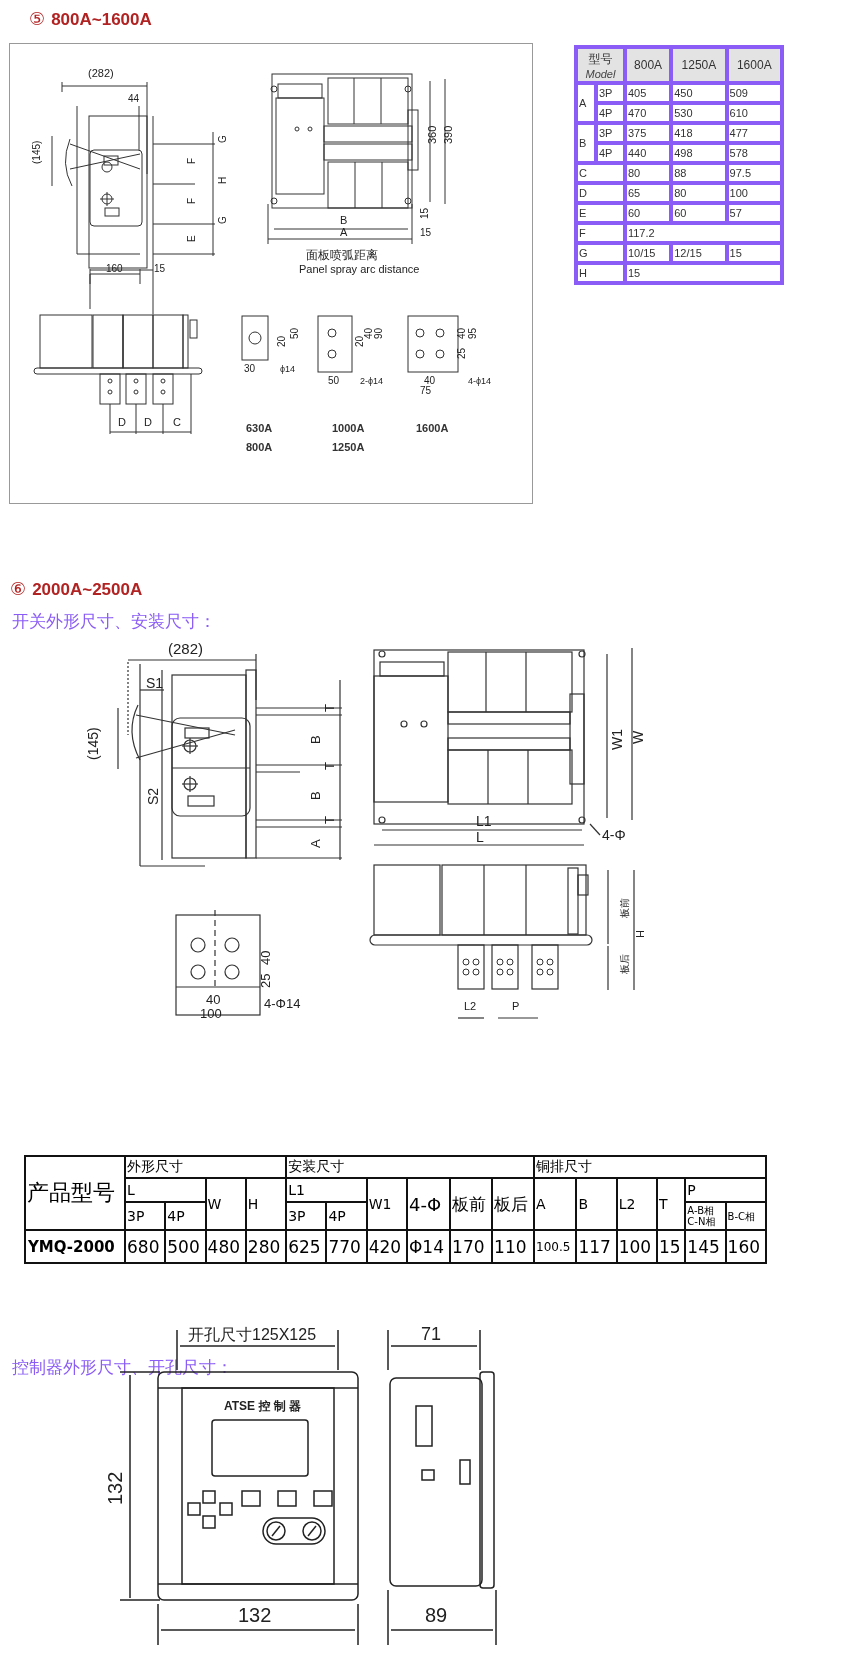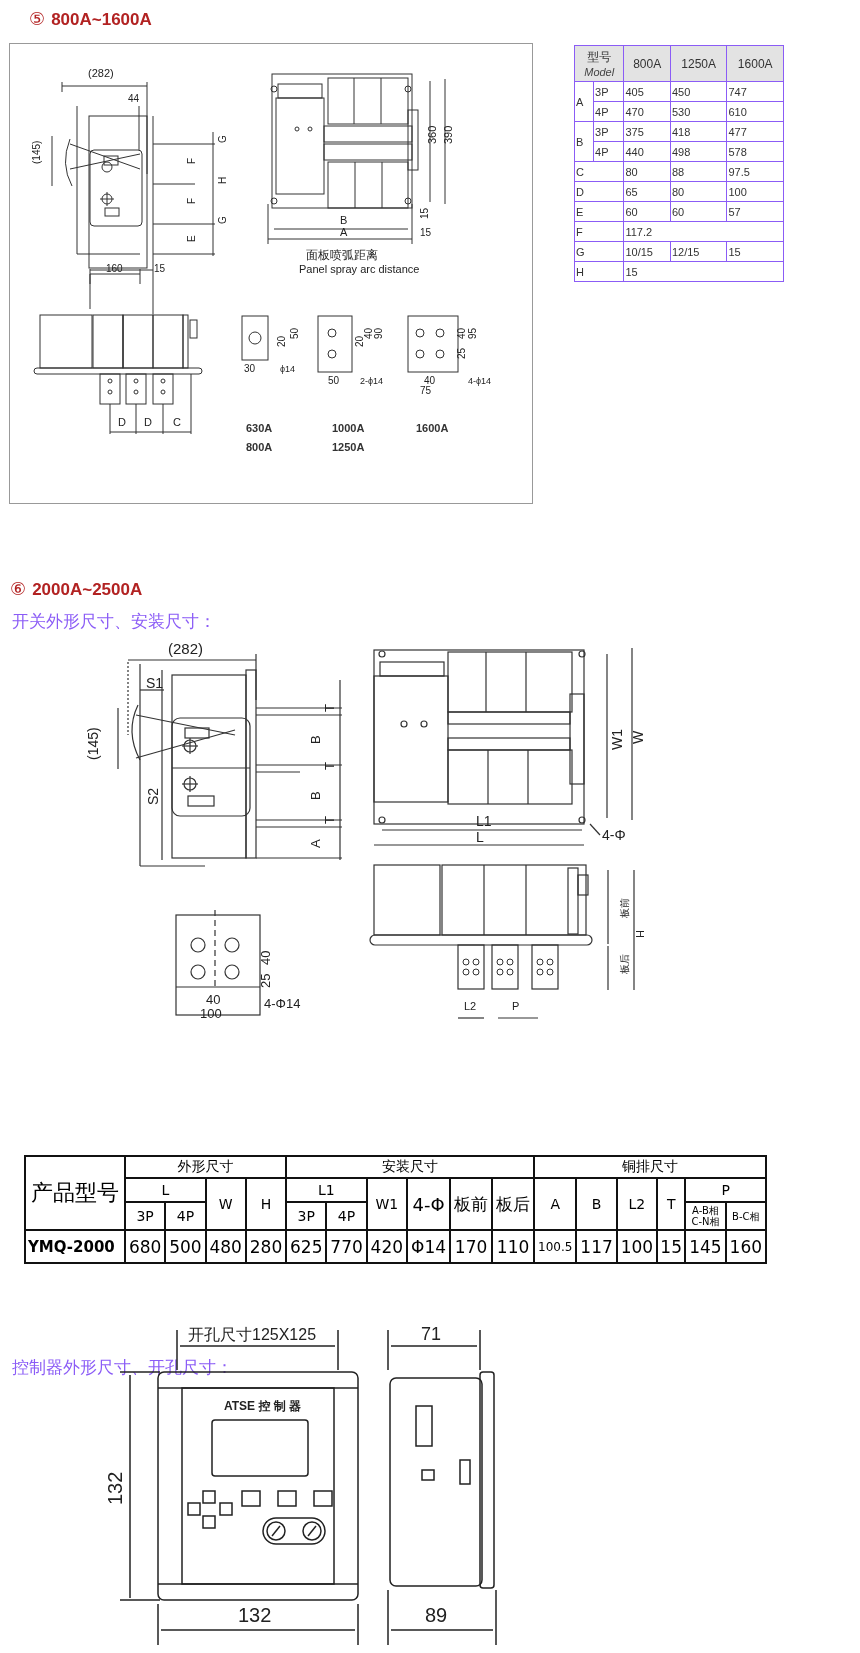--- a/index.html
+++ b/index.html
@@ -6,26 +6,26 @@
   html, body { width: 860px; height: 1653px; background: #ffffff; overflow: hidden; }
   body { position: relative; font-family: "Liberation Sans", "DejaVu Sans", sans-serif; color: #222; }
   .abs { position: absolute; }
   .sec-title { font-weight: bold; color: #b22222; font-size: 17px; }
   .sec-title .num { font-weight: normal; font-size: 18px; margin-right: 6px; }
   .caption { font-size: 17px; color: #8b5cf6; }
   .frame { border: 1px solid #999; }
   svg text { font-family: "Liberation Sans", "DejaVu Sans", sans-serif; fill: #222; }
   
   table.t1 { border-collapse: collapse; font-size: 11px; color: #333; }
-  table.t1 td, table.t1 th { border: 1px solid #8b5cf6; height: 20px; font-weight: normal; padding: 0 1px; }
+  table.t1 td, table.t1 th { border: 4px solid #8b5cf6; height: 20px; font-weight: normal; padding: 0 1px; }
   table.t1 th { background: #e3e3e3; height: 36px; font-size: 12px; }
   table.t1 th .sub { display: block; font-size: 11px; color: #444; font-style: italic; }
   
   table.t2 { border-collapse: collapse; font-family: "DejaVu Sans", sans-serif; color: #000; }
-  table.t2 td { border: 2px solid #111; text-align: center; padding: 0 1px; font-size: 14px; }
+  table.t2 td { border: 2px solid #111; padding: 0 1px; font-size: 14px; }
   table.t2 .big { font-size: 22px; }
   table.t2 .small { font-size: 10px; line-height: 11px; }
   table.t2 .val { font-size: 17px; font-weight: normal; height: 33px; }
   table.t2 .model { font-weight: bold; font-size: 15px; text-align: left; padding-left: 2px; }
 </style>
 </head>
 <body>
 
 <div class="abs sec-title" style="left:10px; top:8px;margin-left:19px;">
   <span class="num">⑤</span><span>800A~1600A</span>
@@ -189,21 +189,21 @@
     <th colspan="2"><span>型号</span><span class="sub">Model</span></th>
     <th>800A</th>
     <th>1250A</th>
     <th>1600A</th>
   </tr>
   <tr>
     <td rowspan="2">A</td>
         <td>3P</td>
     <td>405</td>
         <td>450</td>
-        <td>747</td>
+        <td>509</td>
   </tr>
   <tr>
     <td>4P</td>
     <td>470</td>
         <td>530</td>
         <td>610</td>
   </tr>
   <tr>
     <td rowspan="2">B</td>
         <td>3P</td>

